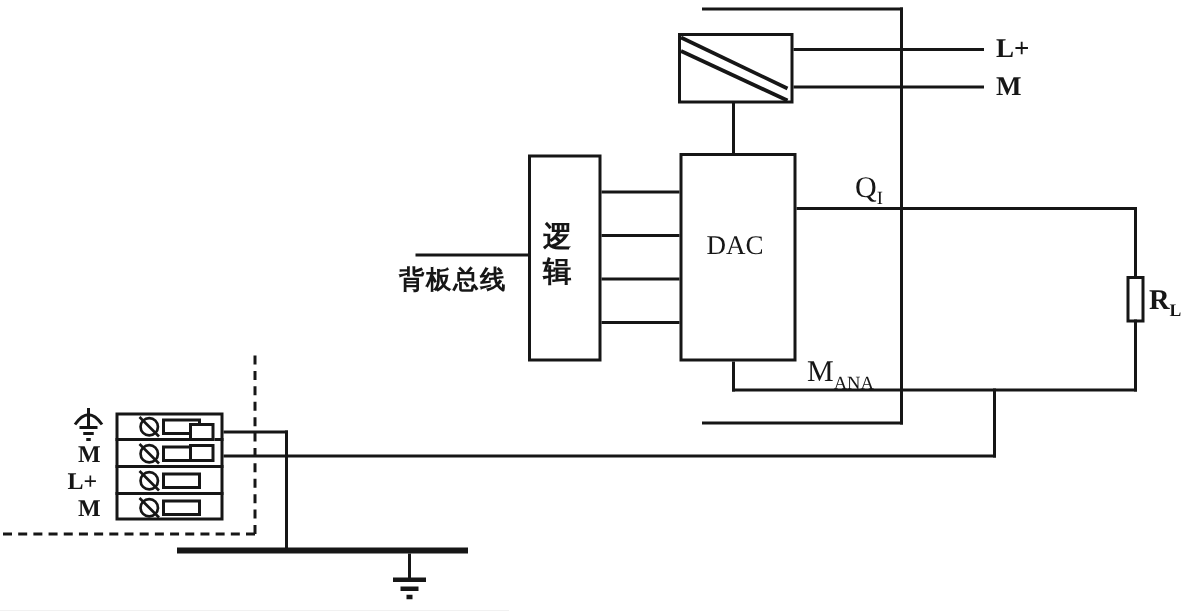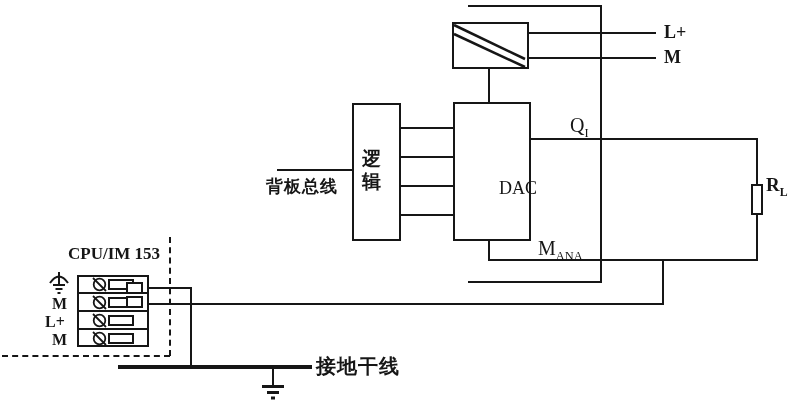--- a/index.html
+++ b/index.html
@@ -40,49 +40,48 @@
   <div class="hline" style="left:529px;top:32px;width:127px;"></div>
   <div class="hline" style="left:529px;top:57px;width:127px;"></div>
   <div class="lbl" style="left:664px;top:23px;font-size:18px;">L+</div>
   <div class="lbl" style="left:664px;top:48px;font-size:18px;">M</div>
 
   <div class="box" style="left:352px;top:103px;width:49px;height:138px;"></div>
   <div class="lbl cjk" style="left:362px;top:149px;font-size:19px;">逻</div>
   <div class="lbl cjk" style="left:362px;top:172px;font-size:19px;">辑</div>
 
   <div class="box" style="left:453px;top:102px;width:78px;height:139px;"></div>
-  <div class="lbl" style="left:471px;top:179px;font-size:18px;font-weight:normal;margin-left:28px;">DAC</div>
+  <div class="lbl" style="left:471px;top:154px;font-size:18px;font-weight:normal;">DAC</div>
 
   <div class="hline" style="left:401px;top:127px;width:52px;"></div>
   <div class="hline" style="left:401px;top:156px;width:52px;"></div>
   <div class="hline" style="left:401px;top:185px;width:52px;"></div>
   <div class="hline" style="left:401px;top:214px;width:52px;"></div>
 
   <div class="hline" style="left:277px;top:169px;width:75px;"></div>
   <div class="lbl cjk" style="left:266px;top:178px;font-size:17px;font-family:Liberation Serif, serif;">背板总线</div>
 
   <div class="hline" style="left:531px;top:138px;width:227px;"></div>
   <div class="lbl" style="left:570px;top:115px;font-size:20px;font-weight:normal;"><span>Q</span><sub>I</sub></div>
   <div class="vline" style="left:756px;top:138px;height:48px;"></div>
   <div class="term-rect" style="left:751px;top:184px;width:12px;height:31px;"></div>
-  <div class="lbl" style="left:766px;top:175px;font-size:19px;"><span>R</span><sub>L</sub></div>
+  <div class="lbl" style="left:766px;top:191px;font-size:19px;"><span>R</span><sub>L</sub></div>
   <div class="vline" style="left:756px;top:213px;height:48px;"></div>
 
   <div class="vline" style="left:488px;top:241px;height:20px;"></div>
   <div class="hline" style="left:488px;top:259px;width:270px;"></div>
   <div class="lbl" style="left:538px;top:238px;font-size:20px;font-weight:normal;"><span>M</span><sub>ANA</sub></div>
   <div class="vline" style="left:662px;top:259px;height:46px;"></div>
 
   <div class="hline" style="left:141px;top:303px;width:523px;"></div>
   <div class="hline" style="left:141px;top:287px;width:51px;"></div>
   <div class="vline" style="left:190px;top:287px;height:81px;"></div>
 
   <div class="dashv" style="left:169px;top:237px;height:119px;"></div>
   <div class="dashh" style="left:2px;top:355px;width:168px;"></div>
-  <div class="lbl" style="left:68px;top:245px;font-size:17px;">CPU/IM 153</div>
 
   <div class="box" style="left:77px;top:275px;width:72px;height:72px;"></div>
   <div class="hline" style="left:77px;top:292px;width:72px;"></div>
   <div class="hline" style="left:77px;top:310px;width:72px;"></div>
   <div class="hline" style="left:77px;top:328px;width:72px;"></div>
 
   <svg width="15" height="15" viewBox="0 0 15 15" style="left:92px;top:277px;">
     <circle cx="7.5" cy="7.5" r="5.8" fill="none" stroke="#161616" stroke-width="1.8"></circle>
     <line x1="1" y1="1" x2="14" y2="14" stroke="#161616" stroke-width="1.8"></line>
   </svg>
@@ -112,21 +111,20 @@
     <path d="M1,13 Q10,0 19,13" fill="none" stroke="#161616" stroke-width="2"></path>
     <line x1="4" y1="15" x2="16" y2="15" stroke="#161616" stroke-width="2"></line>
     <line x1="6.5" y1="19" x2="13.5" y2="19" stroke="#161616" stroke-width="2"></line>
     <line x1="8.5" y1="23" x2="11.5" y2="23" stroke="#161616" stroke-width="2"></line>
   </svg>
   <div class="lbl" style="left:52px;top:296px;font-size:16px;">M</div>
   <div class="lbl" style="left:45px;top:314px;font-size:16px;">L+</div>
   <div class="lbl" style="left:52px;top:332px;font-size:16px;">M</div>
 
   <div class="hline thick" style="left:118px;top:365px;width:194px;"></div>
-  <div class="lbl cjk" style="left:316px;top:356px;font-size:20px;">接地干线</div>
   <div class="vline" style="left:272px;top:369px;height:17px;"></div>
   <svg width="24" height="16" viewBox="0 0 24 16" style="left:261px;top:385px;">
     <line x1="1" y1="1.5" x2="23" y2="1.5" stroke="#161616" stroke-width="3"></line>
     <line x1="6" y1="7.5" x2="18" y2="7.5" stroke="#161616" stroke-width="3"></line>
     <line x1="10" y1="13" x2="14" y2="13" stroke="#161616" stroke-width="3"></line>
   </svg>
 
 </div>
 
 </body></html>

